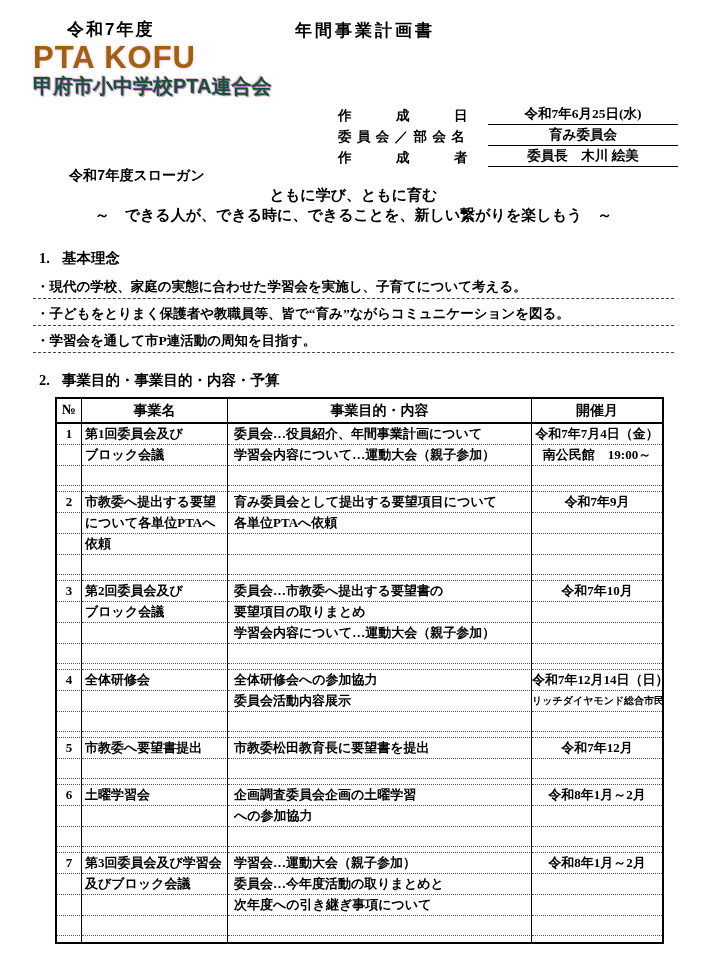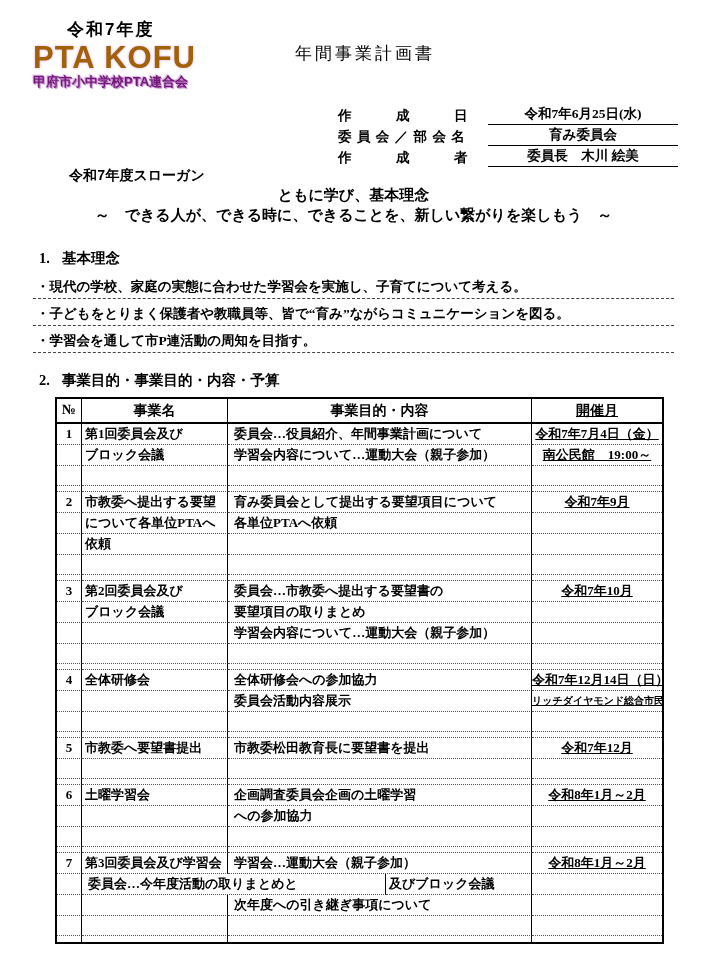--- a/index.html
+++ b/index.html
@@ -8,24 +8,24 @@
     padding:18px 33px 8px 33px;position:relative;overflow:hidden;
     font-family:"Liberation Serif",serif;color:#000;
   }
   
   .header{position:relative;height:82px;}
   .fiscal{font-family:"Liberation Sans",sans-serif;font-weight:bold;font-size:17px;
           letter-spacing:2px;margin-left:34px;}
   .logo{font-family:"Liberation Sans",sans-serif;font-weight:bold;font-size:31px;
         line-height:1.0;letter-spacing:1px;margin-top:1px;
         text-shadow:0 0 3px #ddaae8;}
-  .org{font-family:"Liberation Sans",sans-serif;font-weight:bold;font-size:13px;
-       color:#701a75;letter-spacing:0;
+  .org{font-family:"Liberation Sans",sans-serif;font-weight:bold;font-size:20px;
+       color:#14532d;letter-spacing:0;
        text-shadow:1px 1px 1px rgba(171,77,188,.75),-1px -1px 1px rgba(171,77,188,.45);}
-  .doc-title{position:absolute;top:24px;left:262px;font-size:17px;font-weight:normal;
+  .doc-title{position:absolute;top:1px;left:262px;font-size:17px;font-weight:bold;
              letter-spacing:3px;}
   
   .meta-form{width:340px;margin-left:auto;margin-right:-4px;margin-top:4px;}
   .meta-row{display:flex;align-items:flex-end;height:21px;font-size:13.5px;}
   .meta-label{width:150px;font-weight:600;letter-spacing:1px;white-space:pre;}
   .meta-value{flex:1;text-align:center;font-weight:bold;border-bottom:1.5px solid #000;
               white-space:nowrap;padding-bottom:1px;}
   
   .slogan{font-family:Liberation Mono, monospace;}
   .slogan-heading{font-size:14px;margin-left:36px;font-weight:600;}
@@ -40,21 +40,21 @@
              border-bottom:1px dashed #444;white-space:nowrap;}
   
   .plan-table{margin-top:7px;margin-left:22px;width:605px;border:2px solid #000;
               box-sizing:content-box;}
   .trow{display:flex;}
   .cell{border-right:1px solid #000;box-sizing:border-box;white-space:nowrap;overflow:hidden;}
   .cell:last-child{border-right:none;}
   .c0{width:25px;text-align:center;}
   .c1{width:146px;padding-left:3px;}
   .c2{width:304px;padding-left:6px;}
-  .c3{width:130px;text-align:center;padding-left:0;text-decoration:underline;}
+  .c3{width:130px;text-align:center;padding-left:0;}
   .thead .cell{font-weight:bold;text-align:center;font-size:14px;padding:3px 0 2px 0;
                border-bottom:2px solid #000;}
   .bodyrow .cell{font-size:13px;font-weight:600;min-height:20px;line-height:20px;
                  border-bottom:1px dotted #555;}
   .bodyrow.spacer .cell{min-height:6px;line-height:6px;font-size:2px;}
   .plan-table .trow:last-child .cell{border-bottom:none;}
   .c3.small{font-size:10px;}
 </style>
 </head>
 <body>
@@ -78,21 +78,21 @@
       <span class="meta-value">育み委員会</span>
     </div>
     <div class="meta-row">
       <span class="meta-label">作　　　成　　　者</span>
       <span class="meta-value">委員長　木川 絵美</span>
     </div>
   </div>
 
   <div class="slogan">
     <div class="slogan-heading">令和7年度スローガン</div>
-    <div class="slogan-line">ともに学び、基本理念</div>
+    <div class="slogan-line">ともに学び、ともに育む</div>
     <div class="slogan-line">～　できる人が、できる時に、できることを、新しい繋がりを楽しもう　～</div>
   </div>
 
   <div class="sec-heading sec1-heading">
     <span class="sec-no">1.</span><span class="sec-title">基本理念</span>
   </div>
   <div class="principles">
     <div class="principle">・現代の学校、家庭の実態に合わせた学習会を実施し、子育てについて考える。</div>
     <div class="principle">・子どもをとりまく保護者や教職員等、皆で“育み”ながらコミュニケーションを図る。</div>
     <div class="principle">・学習会を通して市P連活動の周知を目指す。</div>
@@ -260,22 +260,22 @@
         <div class="cell c3"></div>
       </div>
       <div class="trow bodyrow">
         <div class="cell c0">7</div>
         <div class="cell c1">第3回委員会及び学習会</div>
         <div class="cell c2">学習会…運動大会（親子参加）</div>
         <div class="cell c3">令和8年1月～2月</div>
       </div>
       <div class="trow bodyrow">
         <div class="cell c0"></div>
+        <div class="cell c1">及びブロック会議</div>
         <div class="cell c2">委員会…今年度活動の取りまとめと</div>
-        <div class="cell c1">及びブロック会議</div>
         <div class="cell c3"></div>
       </div>
       <div class="trow bodyrow">
         <div class="cell c0"></div>
         <div class="cell c1"></div>
         <div class="cell c2">次年度への引き継ぎ事項について</div>
         <div class="cell c3"></div>
       </div>
       <div class="trow bodyrow">
         <div class="cell c0"></div>

